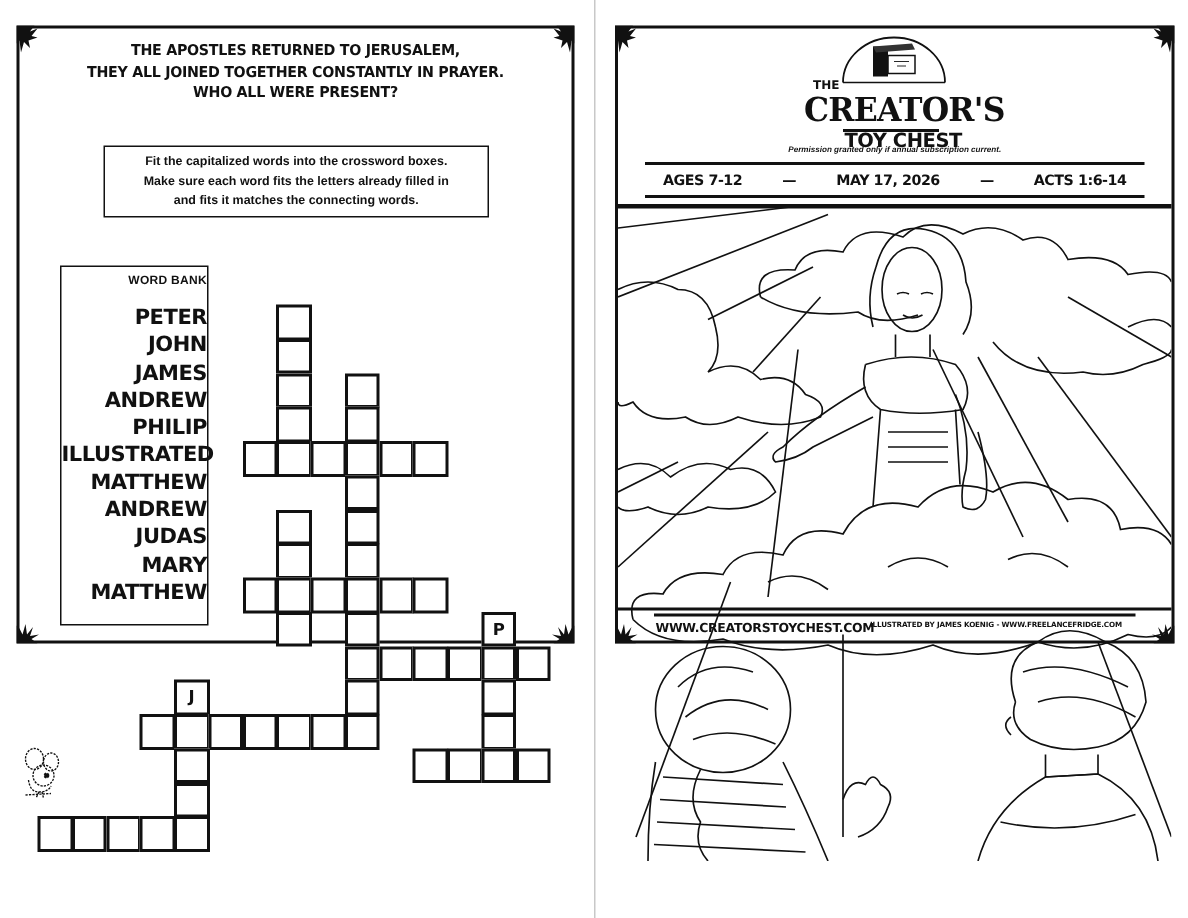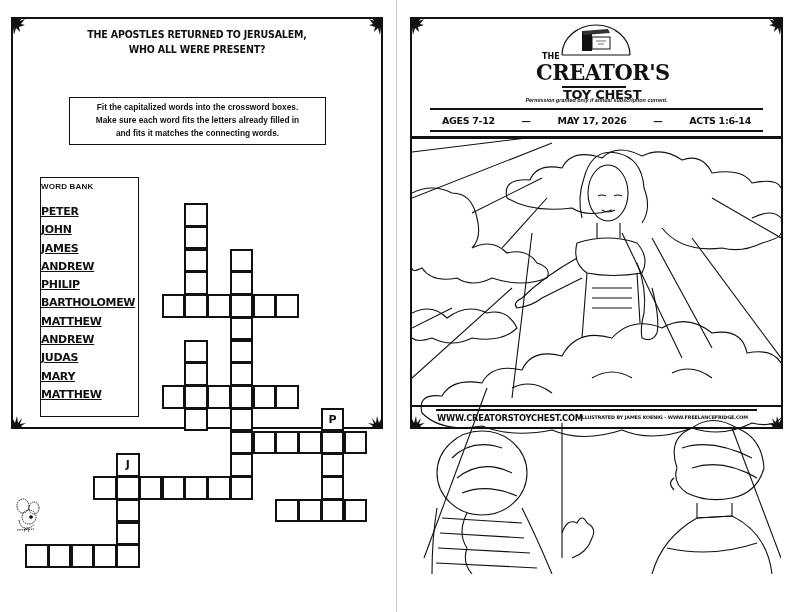--- a/index.html
+++ b/index.html
@@ -11,24 +11,24 @@
   .corner { position: absolute; width: 22px; height: 22px; }
   .corner svg { width: 100%; height: 100%; display: block; }
   .c-tl { left: -2px; top: -2px; }
   .c-tr { right: -2px; top: -2px; }
   .c-bl { left: -2px; bottom: -2px; }
   .c-br { right: -2px; bottom: -2px; }
 
   .verse { position: absolute; left: 0; right: 0; top: 9px; text-align: center; font-family: "DejaVu Sans", sans-serif; font-weight: bold; font-size: 9.5px; line-height: 13.5px; letter-spacing: -0.2px; transform: scaleY(1.05); }
   .verse div { white-space: nowrap; }
   .instructions { position: absolute; left: 56px; top: 78px; width: 257px; height: 48px; border: 1.5px solid #111; box-sizing: border-box; text-align: center; font-size: 8.3px; font-weight: bold; line-height: 13px; padding-top: 3px; }
-  .wordbank { position: absolute; left: 27px; top: 158px; width: 99px; height: 240px; border: 1.5px solid #111; box-sizing: border-box; text-align: left; }
+  .wordbank { position: absolute; left: 27px; top: 158px; width: 99px; height: 240px; border: 1.5px solid #111; box-sizing: border-box; text-align: right; }
   .wordbank .title { font-size: 8px; font-weight: bold; margin-top: 4px; letter-spacing: 0.2px; }
   .wordbank .words { margin-top: 12px; }
-  .wordbank .word { font-family: "DejaVu Sans", sans-serif; font-weight: bold; font-size: 11px; height: 18.3px; line-height: 18.3px; letter-spacing: -0.3px; text-decoration: underline; }
+  .wordbank .word { font-family: "DejaVu Sans", sans-serif; font-weight: bold; font-size: 14px; height: 18.3px; line-height: 18.3px; letter-spacing: -0.3px; }
 
   .cell { position: absolute; width: 23.5px; height: 23.5px; border: 2px solid #111; box-sizing: border-box; background: #fff; font-weight: bold; font-size: 11px; text-align: center; line-height: 19px; font-family: "DejaVu Sans", sans-serif; }
   .mouse { position: absolute; left: 1px; top: 479px; width: 30px; height: 35px; }
 
   
   .logo { position: absolute; left: 120px; top: 6px; width: 130px; height: 80px; }
   .logo-the { position: absolute; left: 10px; top: 27px; font-size: 8px; font-weight: bold; font-family: "DejaVu Sans", sans-serif; }
   .logo-creators { position: absolute; left: 4px; top: 35px; font-family: "DejaVu Serif", serif; font-weight: bold; font-size: 21px; letter-spacing: -0.5px; transform: scaleY(1.05); white-space: nowrap; }
   .logo-underline { position: absolute; left: 30px; top: 61px; width: 64px; height: 1.5px; background: #111; }
   .logo-toychest { position: absolute; left: 31px; top: 62px; font-family: "DejaVu Sans", sans-serif; font-weight: bold; font-size: 13px; letter-spacing: -0.3px; white-space: nowrap; }
@@ -65,38 +65,39 @@
       </svg>
     </div>
   <div class="corner c-br">
       <svg viewBox="0 0 22 22">
         <path d="M22 22 H8 L12 19 L7 16 L13 17 L11 11 L15 16 L16 9 L18 16 L20 12 L22 10 Z" fill="#111"></path>
       </svg>
     </div>
 
   <div class="verse">
     <div>THE APOSTLES RETURNED TO JERUSALEM,</div>
+    <div>THEY ALL JOINED TOGETHER CONSTANTLY IN PRAYER.</div>
     <div>WHO ALL WERE PRESENT?</div>
   </div>
 
   <div class="instructions">
     <div>Fit the capitalized words into the crossword boxes.</div>
     <div>Make sure each word fits the letters already filled in</div>
     <div>and fits it matches the connecting words.</div>
   </div>
 
   <div class="wordbank">
     <div class="title">WORD BANK</div>
     <div class="words">
       <div class="word">PETER</div>
       <div class="word">JOHN</div>
       <div class="word">JAMES</div>
       <div class="word">ANDREW</div>
       <div class="word">PHILIP</div>
-      <div class="word">BARTHOLOMEW</div>
+      <div class="word">ILLUSTRATED</div>
       <div class="word">MATTHEW</div>
       <div class="word">ANDREW</div>
       <div class="word">JUDAS</div>
       <div class="word">MARY</div>
       <div class="word">MATTHEW</div>
     </div>
   </div>
 
   <div id="crossword">
       <div class="cell" style="left: 171.25px; top: 184px;"></div>

